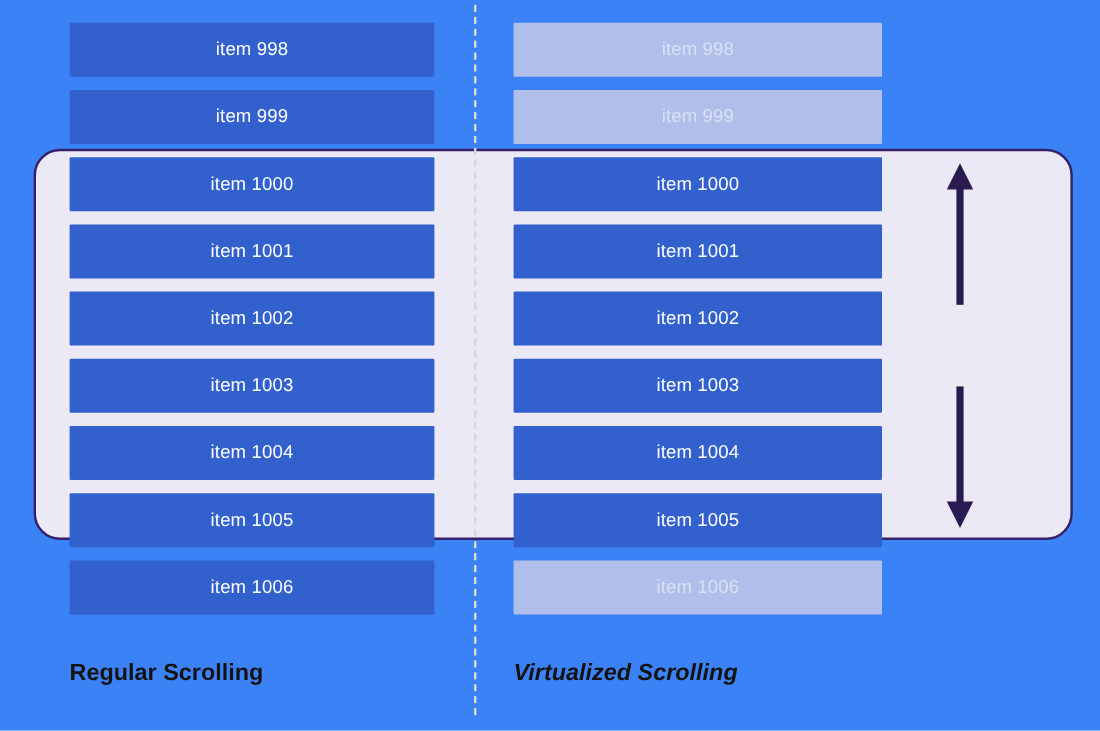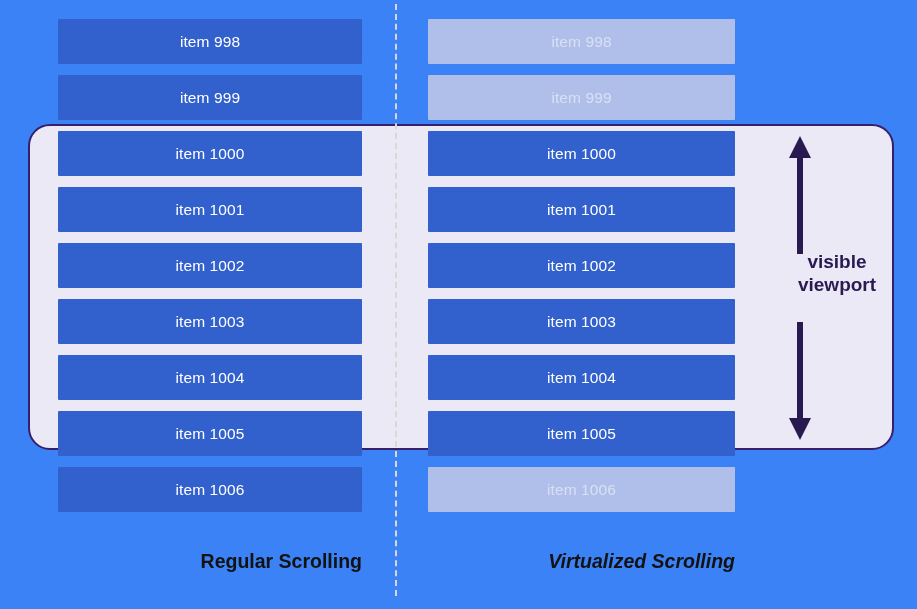--- a/index.html
+++ b/index.html
@@ -93,21 +93,21 @@
     font-weight: bold;
     font-size: 19px;
     line-height: 23px;
     font-family: "Liberation Sans", sans-serif;
   }
 
   
   .caption {
     position: absolute;
     top: 550px;
-    text-align: right;
+    text-align: left;
     font-weight: bold;
     font-size: 19.5px;
     color: #121212;
     font-family: "Liberation Sans", sans-serif;
     white-space: nowrap;
   }
   .caption.left  { left: 58px;  width: 304px; }
   .caption.right { left: 428px; width: 307px; font-style: italic; }
 </style>
 </head>
@@ -145,22 +145,18 @@
 
   <div class="vp-annotation">
     <svg class="vp-arrow-svg" width="32" height="312" viewBox="0 0 32 312">
 
       <path d="M16 4 L27 26 L5 26 Z" fill="#2a1a52"></path>
       <rect x="13" y="24" width="6" height="98" fill="#2a1a52"></rect>
 
       <rect x="13" y="190" width="6" height="98" fill="#2a1a52"></rect>
       <path d="M16 308 L27 286 L5 286 Z" fill="#2a1a52"></path>
     </svg>
-    <div class="vp-label">
-      <span>visible</span><br>
-      <span>viewport</span>
-    </div>
   </div>
 
   <div class="caption left">Regular Scrolling</div>
   <div class="caption right">Virtualized Scrolling</div>
 
 </div>
 
 </body></html>

